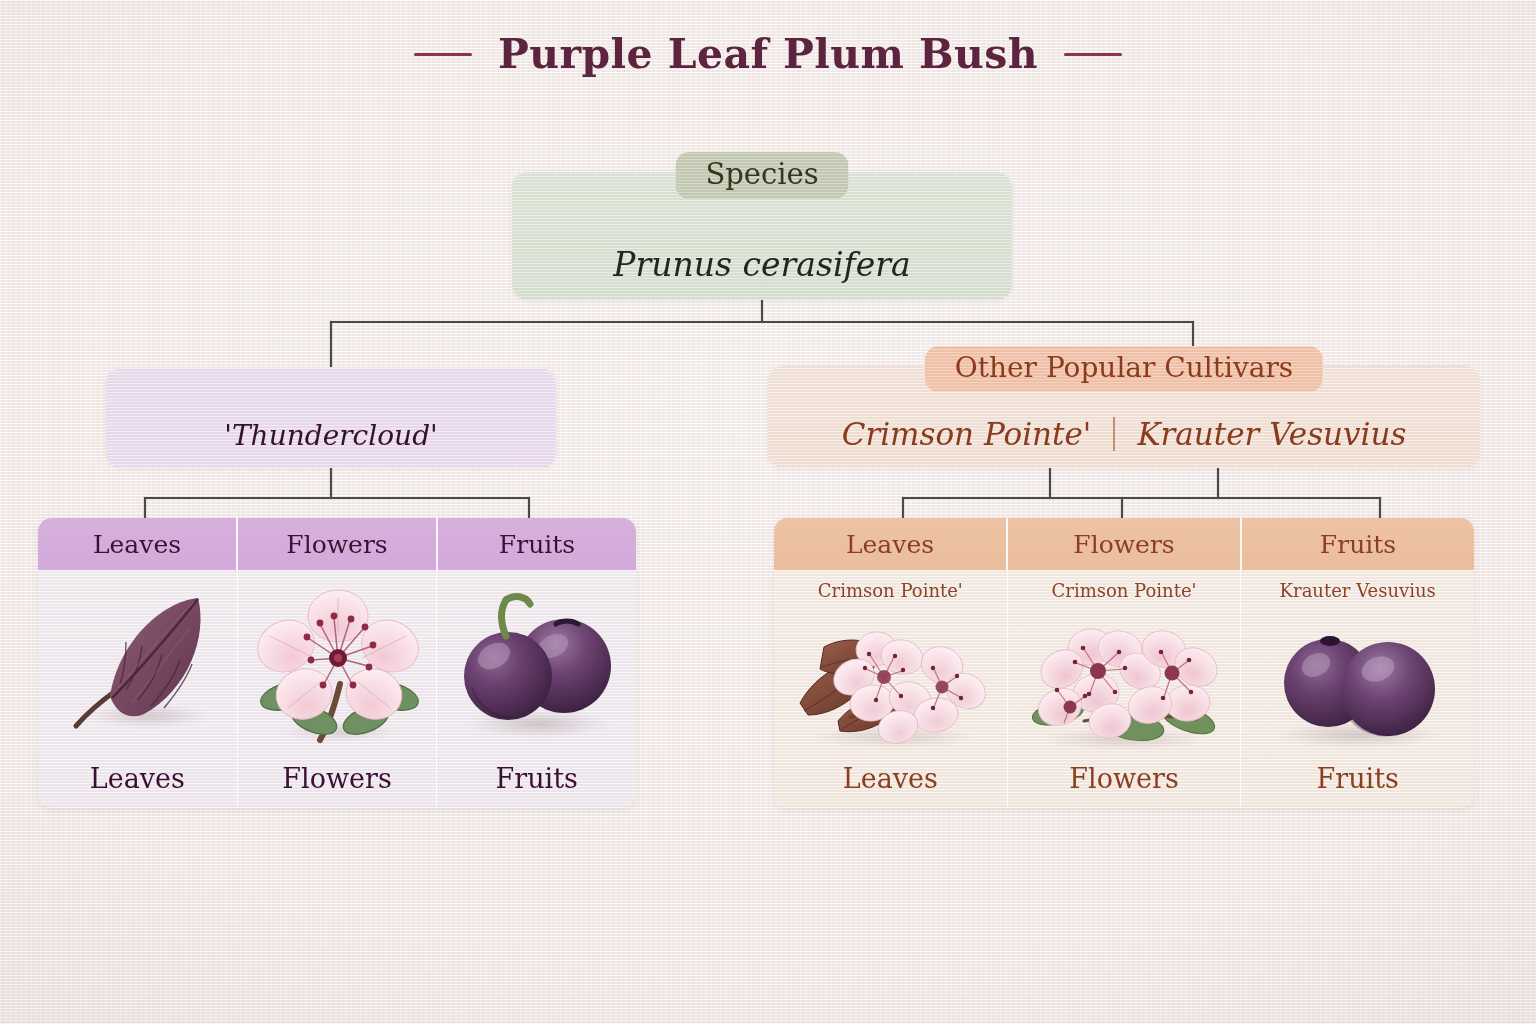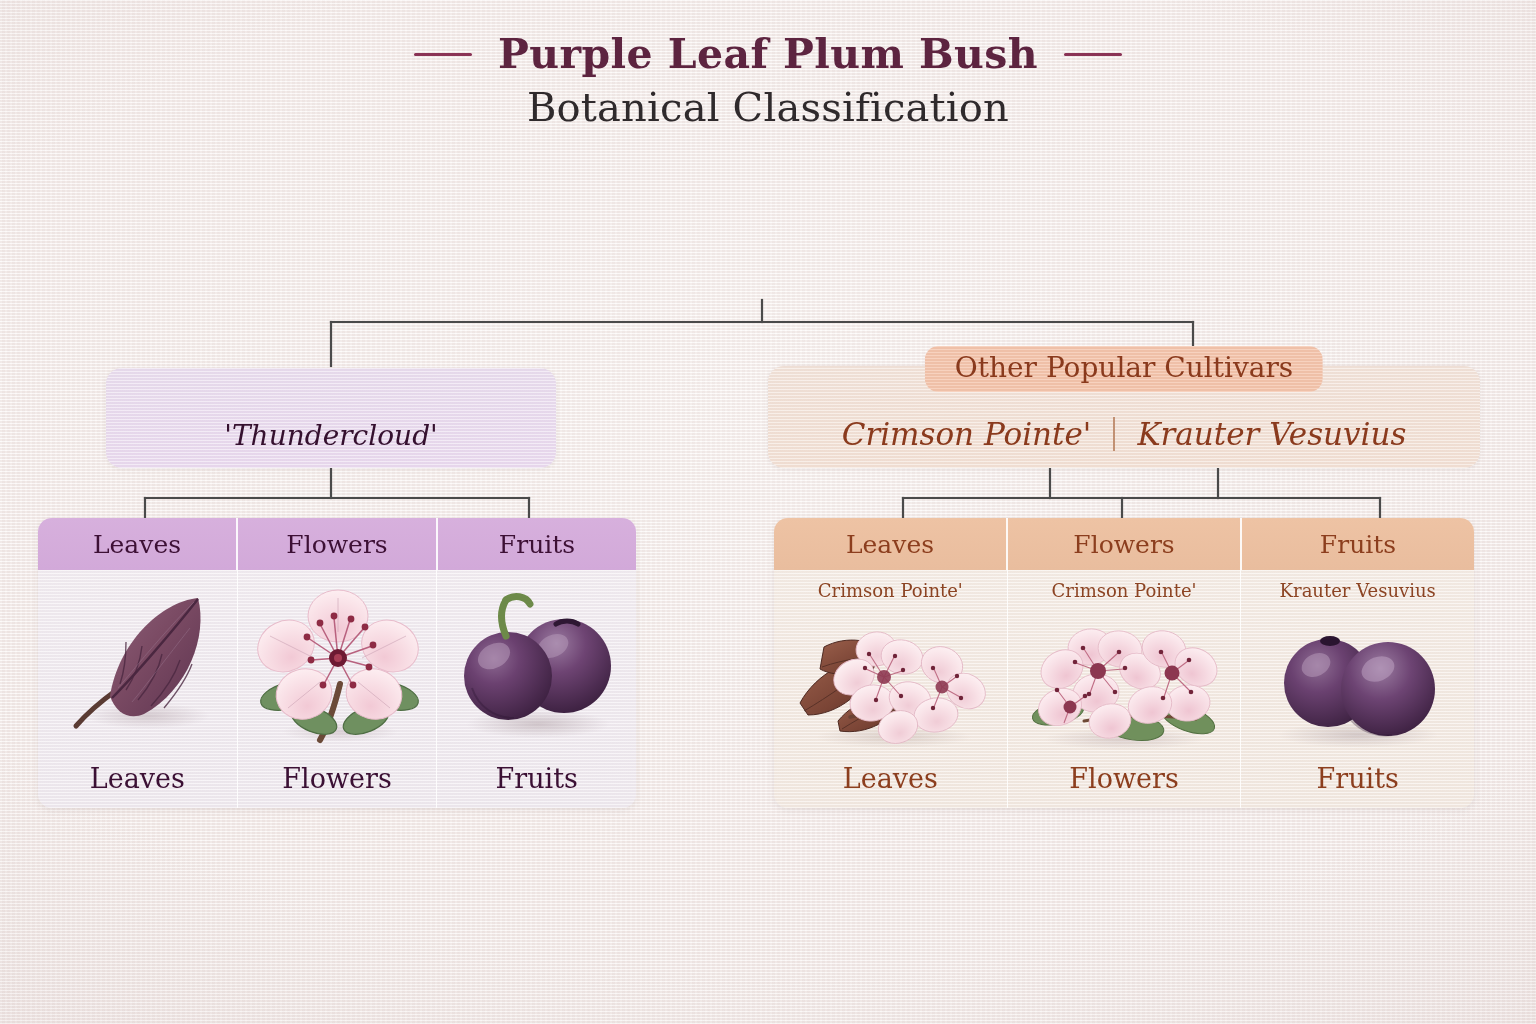--- a/index.html
+++ b/index.html
@@ -284,23 +284,26 @@
 </svg>
 
 <div id="stage">
 
   <div class="title-wrap">
     <div class="title-line1">
       <span class="title-dash"></span>
       <span class="title-main">Purple Leaf Plum Bush</span>
       <span class="title-dash"></span>
     </div>
-    <div class="title-sub">Botanical Classification</div>
   </div>
 
+  <div class="node" id="species-node">
+    <div class="node-pill">Species</div>
+    <div class="node-value">Prunus cerasifera</div>
+  </div>
 
   <div class="node" id="cultivar-node">
     <div class="node-value">'Thundercloud'</div>
   </div>
 
   <div class="node" id="others-node">
     <div class="node-pill">Other Popular Cultivars</div>
     <div class="node-value">
       <span>Crimson Pointe'</span>
       <span class="vsep"></span>

